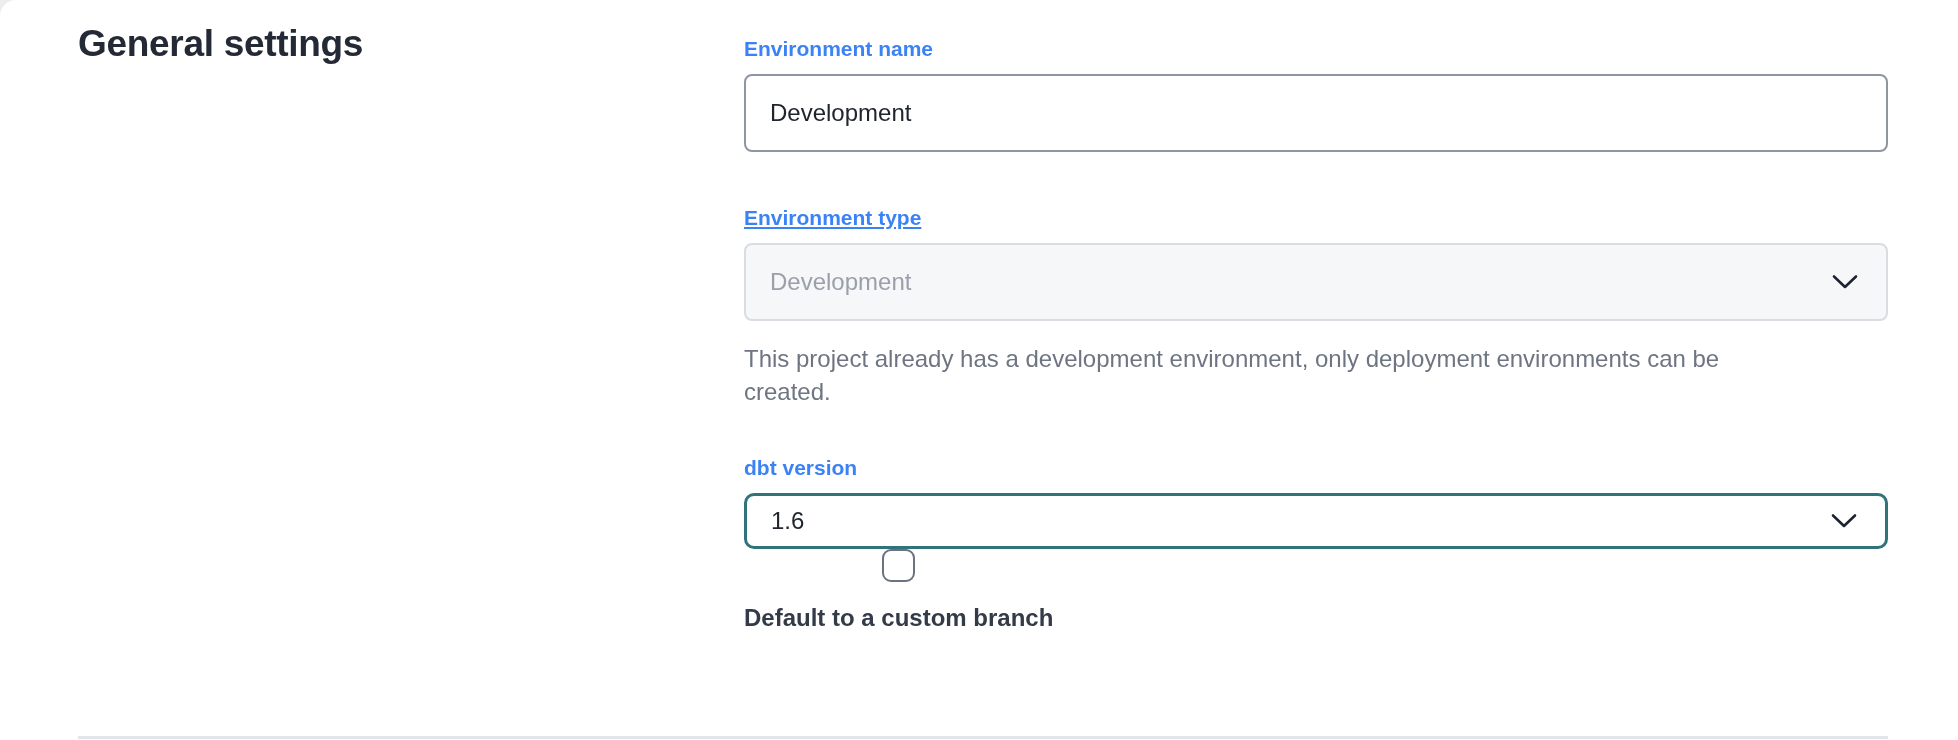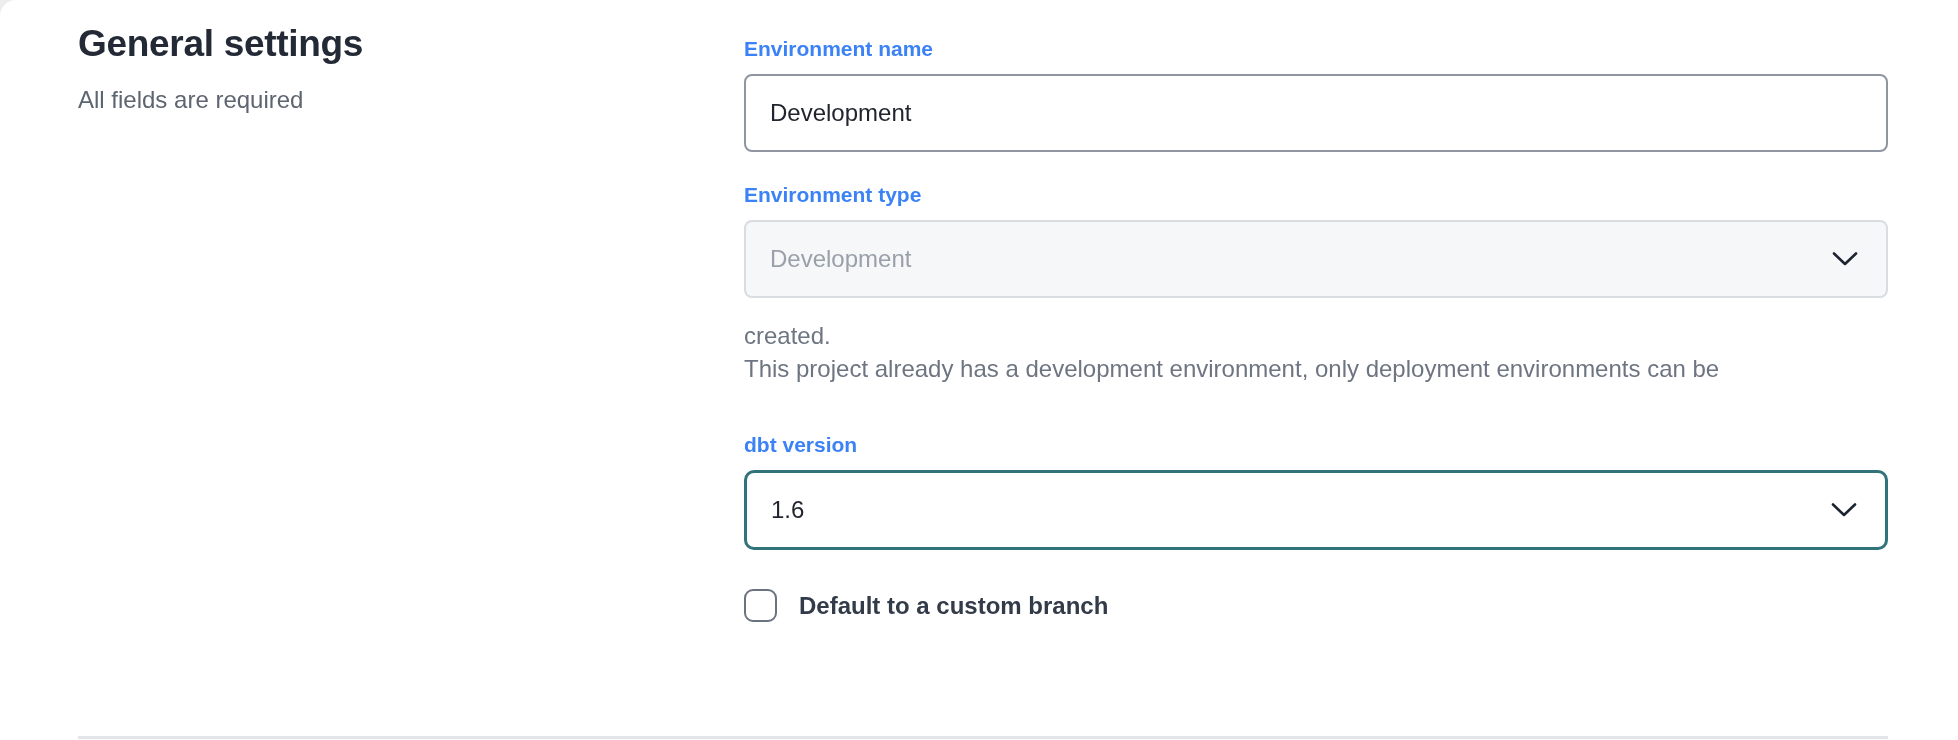--- a/index.html
+++ b/index.html
@@ -95,56 +95,56 @@
   }
 
   .select--disabled {
     background: #f6f7f9;
     border: 2px solid #d9dce1;
     color: #9aa0aa;
     cursor: default;
   }
 
   .select--focused {
-    height: 80px;
+    height: 56px;
     background: #ffffff;
     border: 3px solid #31737b;
     border-radius: 10px;
     color: #1f242d;
     cursor: pointer;
   }
 
   .select .chevron {
     position: absolute;
     right: 28px;
     top: 50%;
     transform: translateY(-50%);
     width: 26px;
     height: 15px;
   }
 
-  .field-gap { margin-top: 31px; }
+  .field-gap { margin-top: 54px; text-decoration: underline; }
 
   .helper-text {
     margin-top: 21px;
     font-size: 24px;
     line-height: 33px;
     color: #6e7582;
   }
   .helper-text span { display: block; }
 
   .field-gap-lg { margin-top: 48px; }
 
   .checkbox-row {
-    margin-top: 39px;
     display: flex;
     align-items: center;
     gap: 22px;
     cursor: pointer;
     width: fit-content;
+    flex-direction: column;
   }
 
   .checkbox-box {
     width: 33px;
     height: 33px;
     flex: 0 0 33px;
     border: 2px solid #6b7280;
     border-radius: 9px;
     background: #ffffff;
   }
@@ -166,38 +166,37 @@
 </style>
 </head>
 <body>
 
 <div class="screen">
   <div class="card">
     <div class="content">
 
       <div class="left-col">
         <h1 class="section-title">General settings</h1>
-        <p class="section-subtitle">All fields are required</p>
       </div>
 
       <div class="right-col">
 
         <label class="field-label field-label--first">Environment name</label>
         <input class="text-input" type="text" value="Development" style="">
 
         <label class="field-label field-gap">Environment type</label>
         <div class="select select--disabled" role="combobox" aria-disabled="true">
           <span>Development</span>
           <svg class="chevron" viewBox="0 0 26 15" fill="none">
             <polyline points="2,2 13,12.5 24,2" stroke="#1d2431" stroke-width="2.6" stroke-linecap="round" stroke-linejoin="round"></polyline>
           </svg>
         </div>
         <p class="helper-text">
+          <span>This project already has a development environment, only deployment environments can be</span>
           <span>created.</span>
-          <span>This project already has a development environment, only deployment environments can be</span>
         </p>
 
         <label class="field-label field-gap-lg">dbt version</label>
         <div class="select select--focused" role="combobox" aria-expanded="false">
           <span>1.6</span>
           <svg class="chevron" viewBox="0 0 26 15" fill="none">
             <polyline points="2,2 13,12.5 24,2" stroke="#1d2431" stroke-width="2.6" stroke-linecap="round" stroke-linejoin="round"></polyline>
           </svg>
         </div>
 

